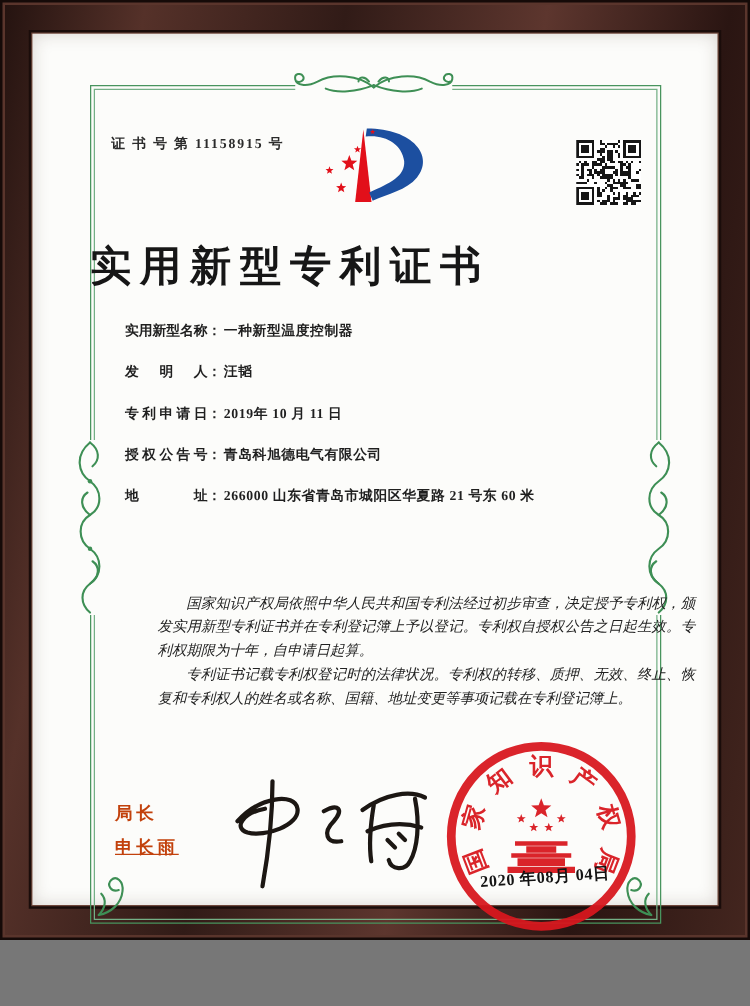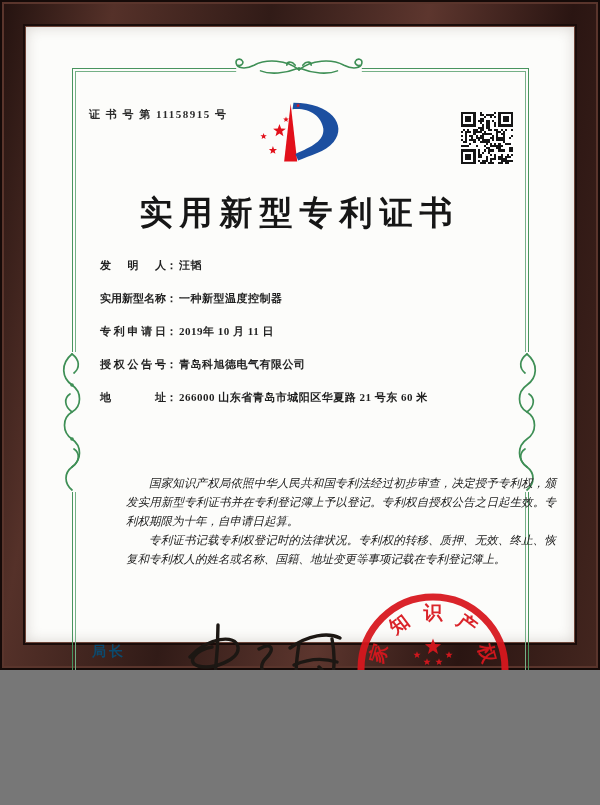--- a/index.html
+++ b/index.html
@@ -1,48 +1,48 @@
 <!DOCTYPE html>
 <html><head>
 <meta charset="utf-8">
 <style>
   html,body{margin:0;padding:0;}
   body{width:600px;height:805px;font-family:"Liberation Serif","DejaVu Serif",serif;background:#777;}
-  .stage{position:relative;width:600px;height:670px;overflow:hidden;
+  .stage{position:relative;width:600px;height:752px;overflow:hidden;
     background:linear-gradient(100deg,#23120f 0%,#553129 16%,#311b17 38%,#5d362e 60%,#2a1512 80%,#44261f 100%);
     box-shadow:inset 0 0 0 2px #150a08, inset 0 0 0 4px #5a352c;}
   .paper{position:absolute;left:26px;top:27px;right:26px;bottom:28px;background:#fcfcfa;
     box-shadow:0 0 0 1px #6e463a, 0 0 0 3px #1a0c0a, inset 0 0 14px rgba(60,40,30,.18);}
   
   .gborder{position:absolute;left:46px;top:41px;width:455px;height:669px;border:1px solid #48945e;}
   .gborder::before{content:"";position:absolute;inset:2px;border:1px solid #74b086;}
   .orn{position:absolute;}
   
   .certno{position:absolute;left:63px;top:80px;font-size:11px;letter-spacing:1.5px;color:#2b2b2b;font-weight:600;}
   
   .logo{position:absolute;left:213px;top:72px;width:122px;height:70px;}
   
   .qr{position:absolute;left:435px;top:85px;width:52px;height:52px;}
   
-  .title{position:absolute;left:46px;top:164px;width:455px;text-align:center;
+  .title{position:absolute;left:46px;top:164px;width:455px;
     font-size:33px;font-weight:700;letter-spacing:7px;color:#161616;}
   
   .fields{position:absolute;left:74px;top:228px;width:426px;font-size:11px;color:#1f1f1f;font-weight:600;}
   .frow{line-height:20px;margin-bottom:13px;white-space:nowrap;}
   .flabel{display:inline-block;width:66px;text-align:justify;text-align-last:justify;vertical-align:bottom;}
   .colon{margin-right:2px;}
   .fvalue{letter-spacing:.5px;}
   .ggroup{display:inline-block;}
   .ggroup+.ggroup{margin-left:24px;}
   
   .bodytext{position:absolute;left:64px;top:447px;width:430px;font-size:11.5px;line-height:19px;
     color:#222;text-align:justify;font-style:italic;font-weight:500;margin-left:36px;}
   .bodytext p{margin:0;text-indent:2em;}
   
-  .comm{position:absolute;left:66px;top:616px;font-size:14px;color:#0c4a6e;letter-spacing:3px;font-weight:600;}
+  .comm{position:absolute;left:66px;top:616px;font-size:14px;color:#c2410c;letter-spacing:3px;font-weight:600;}
   .comm div{line-height:18px;}
   .comm .name{margin-top:9px;text-decoration:underline;}
   
   .sig{position:absolute;left:134px;top:590px;width:188px;height:98px;}
   
   .seal{position:absolute;left:326px;top:561px;width:162px;height:162px;}
   .sealdate{position:absolute;left:330px;top:666px;width:160px;text-align:center;z-index:5;
     font-size:13px;font-weight:700;color:#141414;letter-spacing:.5px;transform:rotate(-4deg);}
 </style>
 </head>
@@ -128,24 +128,24 @@
           <rect x="20" y="2" width="3" height="3"></rect>
           <rect x="2" y="20" width="3" height="3"></rect>
       </g>
       <path id="qr-rand" fill="#161616" d="M9 0h1v1h-1zM16 0h1v1h-1zM9 1h1v1h-1zM10 1h1v1h-1zM12 1h1v1h-1zM13 1h1v1h-1zM14 1h1v1h-1zM15 1h1v1h-1zM11 2h1v1h-1zM14 2h1v1h-1zM16 2h1v1h-1zM9 3h1v1h-1zM10 3h1v1h-1zM8 4h1v1h-1zM9 4h1v1h-1zM10 4h1v1h-1zM12 4h1v1h-1zM13 4h1v1h-1zM15 4h1v1h-1zM9 5h1v1h-1zM12 5h1v1h-1zM13 5h1v1h-1zM16 5h1v1h-1zM10 6h1v1h-1zM12 6h1v1h-1zM13 6h1v1h-1zM16 6h1v1h-1zM8 7h1v1h-1zM9 7h1v1h-1zM10 7h1v1h-1zM12 7h1v1h-1zM13 7h1v1h-1zM1 8h1v1h-1zM3 8h1v1h-1zM6 8h1v1h-1zM7 8h1v1h-1zM9 8h1v1h-1zM10 8h1v1h-1zM13 8h1v1h-1zM14 8h1v1h-1zM16 8h1v1h-1zM17 8h1v1h-1zM19 8h1v1h-1zM21 8h1v1h-1zM24 8h1v1h-1zM0 9h1v1h-1zM2 9h1v1h-1zM3 9h1v1h-1zM4 9h1v1h-1zM6 9h1v1h-1zM7 9h1v1h-1zM8 9h1v1h-1zM9 9h1v1h-1zM11 9h1v1h-1zM17 9h1v1h-1zM18 9h1v1h-1zM20 9h1v1h-1zM2 10h1v1h-1zM6 10h1v1h-1zM10 10h1v1h-1zM11 10h1v1h-1zM12 10h1v1h-1zM13 10h1v1h-1zM14 10h1v1h-1zM17 10h1v1h-1zM19 10h1v1h-1zM20 10h1v1h-1zM0 11h1v1h-1zM2 11h1v1h-1zM4 11h1v1h-1zM5 11h1v1h-1zM7 11h1v1h-1zM9 11h1v1h-1zM10 11h1v1h-1zM15 11h1v1h-1zM17 11h1v1h-1zM20 11h1v1h-1zM24 11h1v1h-1zM2 12h1v1h-1zM5 12h1v1h-1zM7 12h1v1h-1zM8 12h1v1h-1zM9 12h1v1h-1zM10 12h1v1h-1zM14 12h1v1h-1zM15 12h1v1h-1zM17 12h1v1h-1zM18 12h1v1h-1zM19 12h1v1h-1zM20 12h1v1h-1zM23 12h1v1h-1zM0 13h1v1h-1zM2 13h1v1h-1zM4 13h1v1h-1zM5 13h1v1h-1zM6 13h1v1h-1zM8 13h1v1h-1zM10 13h1v1h-1zM11 13h1v1h-1zM12 13h1v1h-1zM13 13h1v1h-1zM15 13h1v1h-1zM17 13h1v1h-1zM18 13h1v1h-1zM19 13h1v1h-1zM20 13h1v1h-1zM1 14h1v1h-1zM2 14h1v1h-1zM6 14h1v1h-1zM9 14h1v1h-1zM10 14h1v1h-1zM11 14h1v1h-1zM12 14h1v1h-1zM13 14h1v1h-1zM20 14h1v1h-1zM4 15h1v1h-1zM12 15h1v1h-1zM14 15h1v1h-1zM16 15h1v1h-1zM18 15h1v1h-1zM21 15h1v1h-1zM22 15h1v1h-1zM23 15h1v1h-1zM0 16h1v1h-1zM1 16h1v1h-1zM2 16h1v1h-1zM3 16h1v1h-1zM7 16h1v1h-1zM11 16h1v1h-1zM14 16h1v1h-1zM15 16h1v1h-1zM16 16h1v1h-1zM17 16h1v1h-1zM18 16h1v1h-1zM19 16h1v1h-1zM12 17h1v1h-1zM13 17h1v1h-1zM17 17h1v1h-1zM18 17h1v1h-1zM23 17h1v1h-1zM24 17h1v1h-1zM8 18h1v1h-1zM11 18h1v1h-1zM13 18h1v1h-1zM14 18h1v1h-1zM15 18h1v1h-1zM18 18h1v1h-1zM19 18h1v1h-1zM20 18h1v1h-1zM23 18h1v1h-1zM24 18h1v1h-1zM8 19h1v1h-1zM10 19h1v1h-1zM13 19h1v1h-1zM8 20h1v1h-1zM9 20h1v1h-1zM14 20h1v1h-1zM16 20h1v1h-1zM19 20h1v1h-1zM22 20h1v1h-1zM24 20h1v1h-1zM8 21h1v1h-1zM9 21h1v1h-1zM12 21h1v1h-1zM16 21h1v1h-1zM18 21h1v1h-1zM19 21h1v1h-1zM21 21h1v1h-1zM22 21h1v1h-1zM23 21h1v1h-1zM12 22h1v1h-1zM14 22h1v1h-1zM15 22h1v1h-1zM16 22h1v1h-1zM18 22h1v1h-1zM19 22h1v1h-1zM20 22h1v1h-1zM21 22h1v1h-1zM8 23h1v1h-1zM10 23h1v1h-1zM11 23h1v1h-1zM12 23h1v1h-1zM14 23h1v1h-1zM19 23h1v1h-1zM20 23h1v1h-1zM21 23h1v1h-1zM22 23h1v1h-1zM23 23h1v1h-1zM24 23h1v1h-1zM9 24h1v1h-1zM10 24h1v1h-1zM11 24h1v1h-1zM13 24h1v1h-1zM14 24h1v1h-1zM15 24h1v1h-1zM18 24h1v1h-1zM19 24h1v1h-1zM21 24h1v1h-1zM22 24h1v1h-1z"></path>
     </svg>
 
     <div class="title">实用新型专利证书</div>
 
     <div class="fields">
       <div class="frow">
+        <span class="flabel">实用新型名称</span><span class="colon">：</span><span class="fvalue">一种新型温度控制器</span>
+      </div>
+      <div class="frow">
         <span class="flabel">发明人</span><span class="colon">：</span><span class="fvalue">汪韬</span>
-      </div>
-      <div class="frow">
-        <span class="flabel">实用新型名称</span><span class="colon">：</span><span class="fvalue">一种新型温度控制器</span>
       </div>
       <div class="frow">
         <span class="flabel">专利申请日</span><span class="colon">：</span><span class="fvalue">2019年 10 月 11 日</span>
       </div>
       <div class="frow">
         <span class="flabel">授权公告号</span><span class="colon">：</span><span class="fvalue">青岛科旭德电气有限公司</span>
       </div>
       <div class="frow">
         <span class="flabel">地址</span><span class="colon">：</span><span class="fvalue">266000 山东省青岛市城阳区华夏路 21 号东 60 米</span>
       </div>

